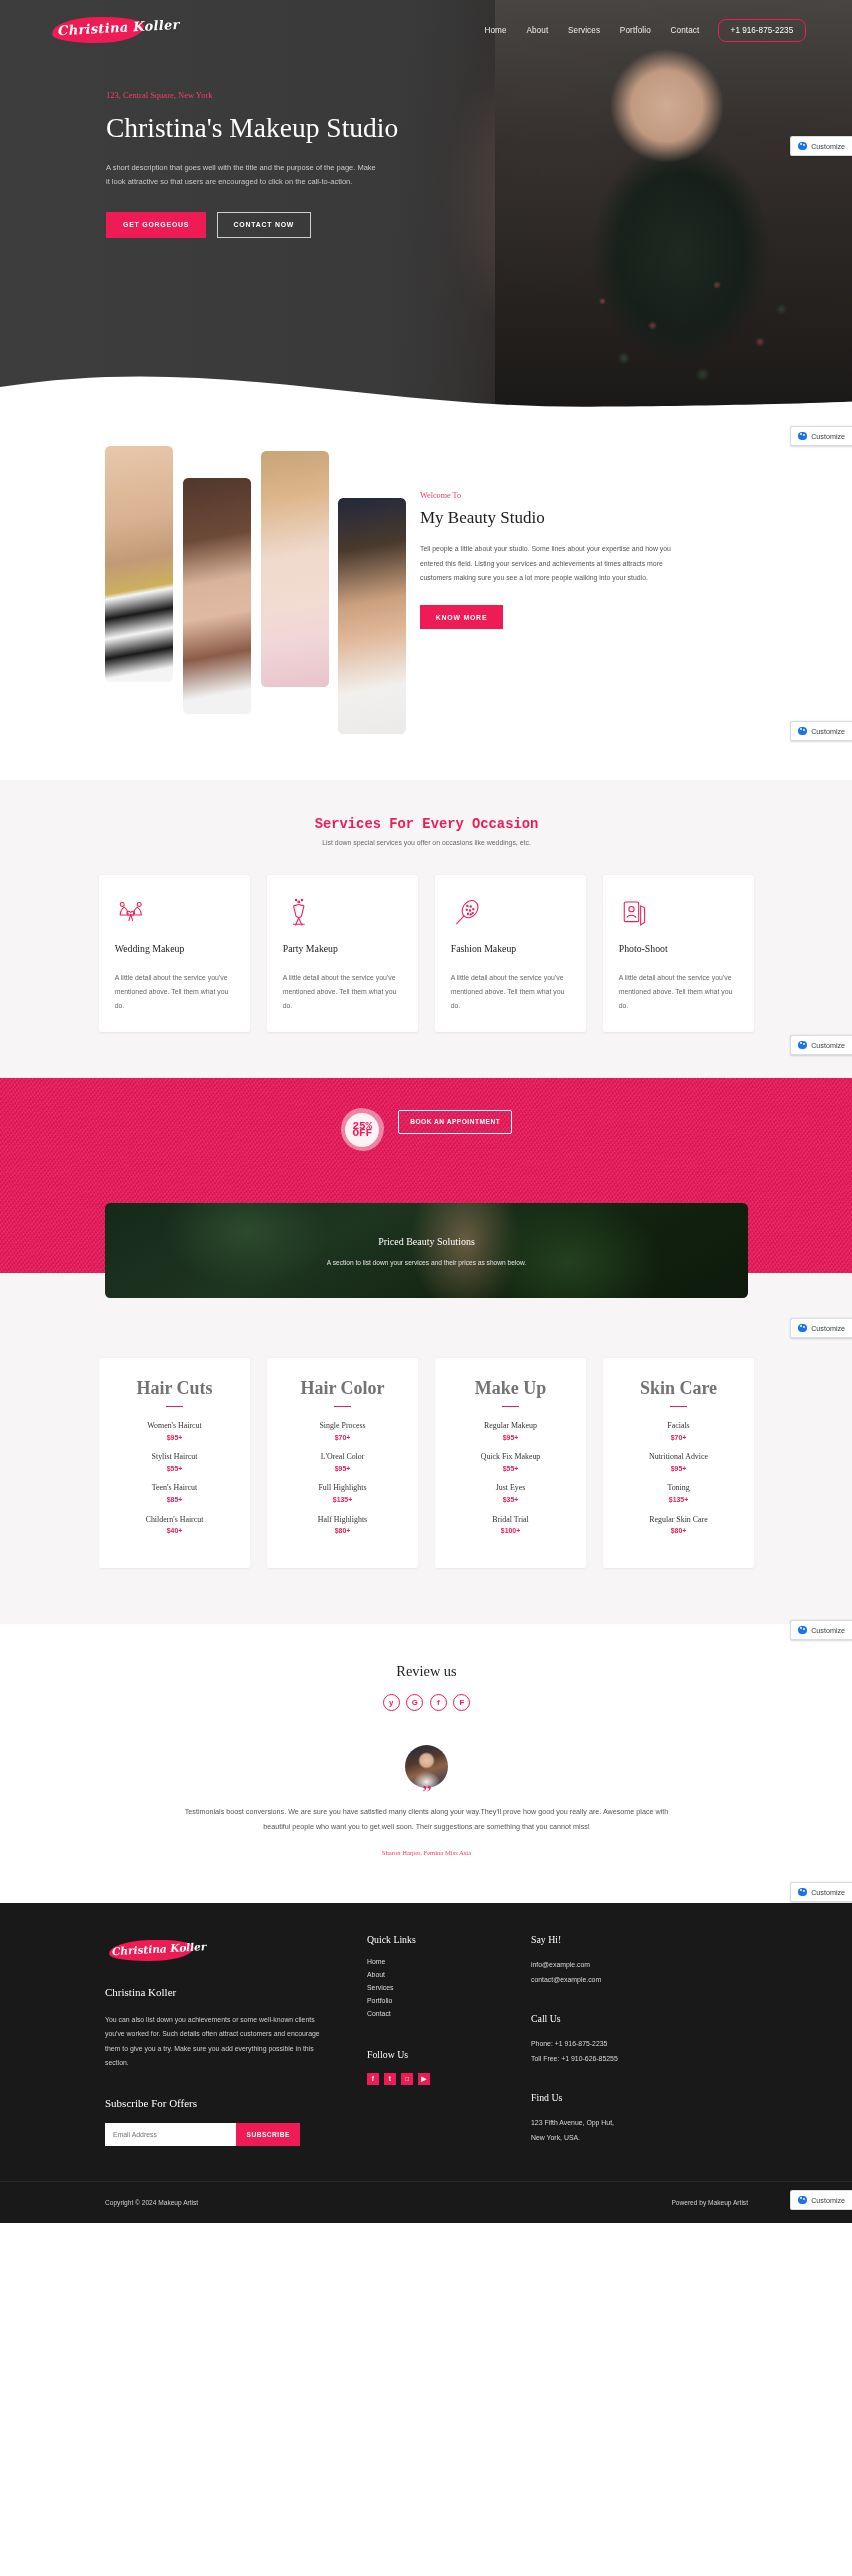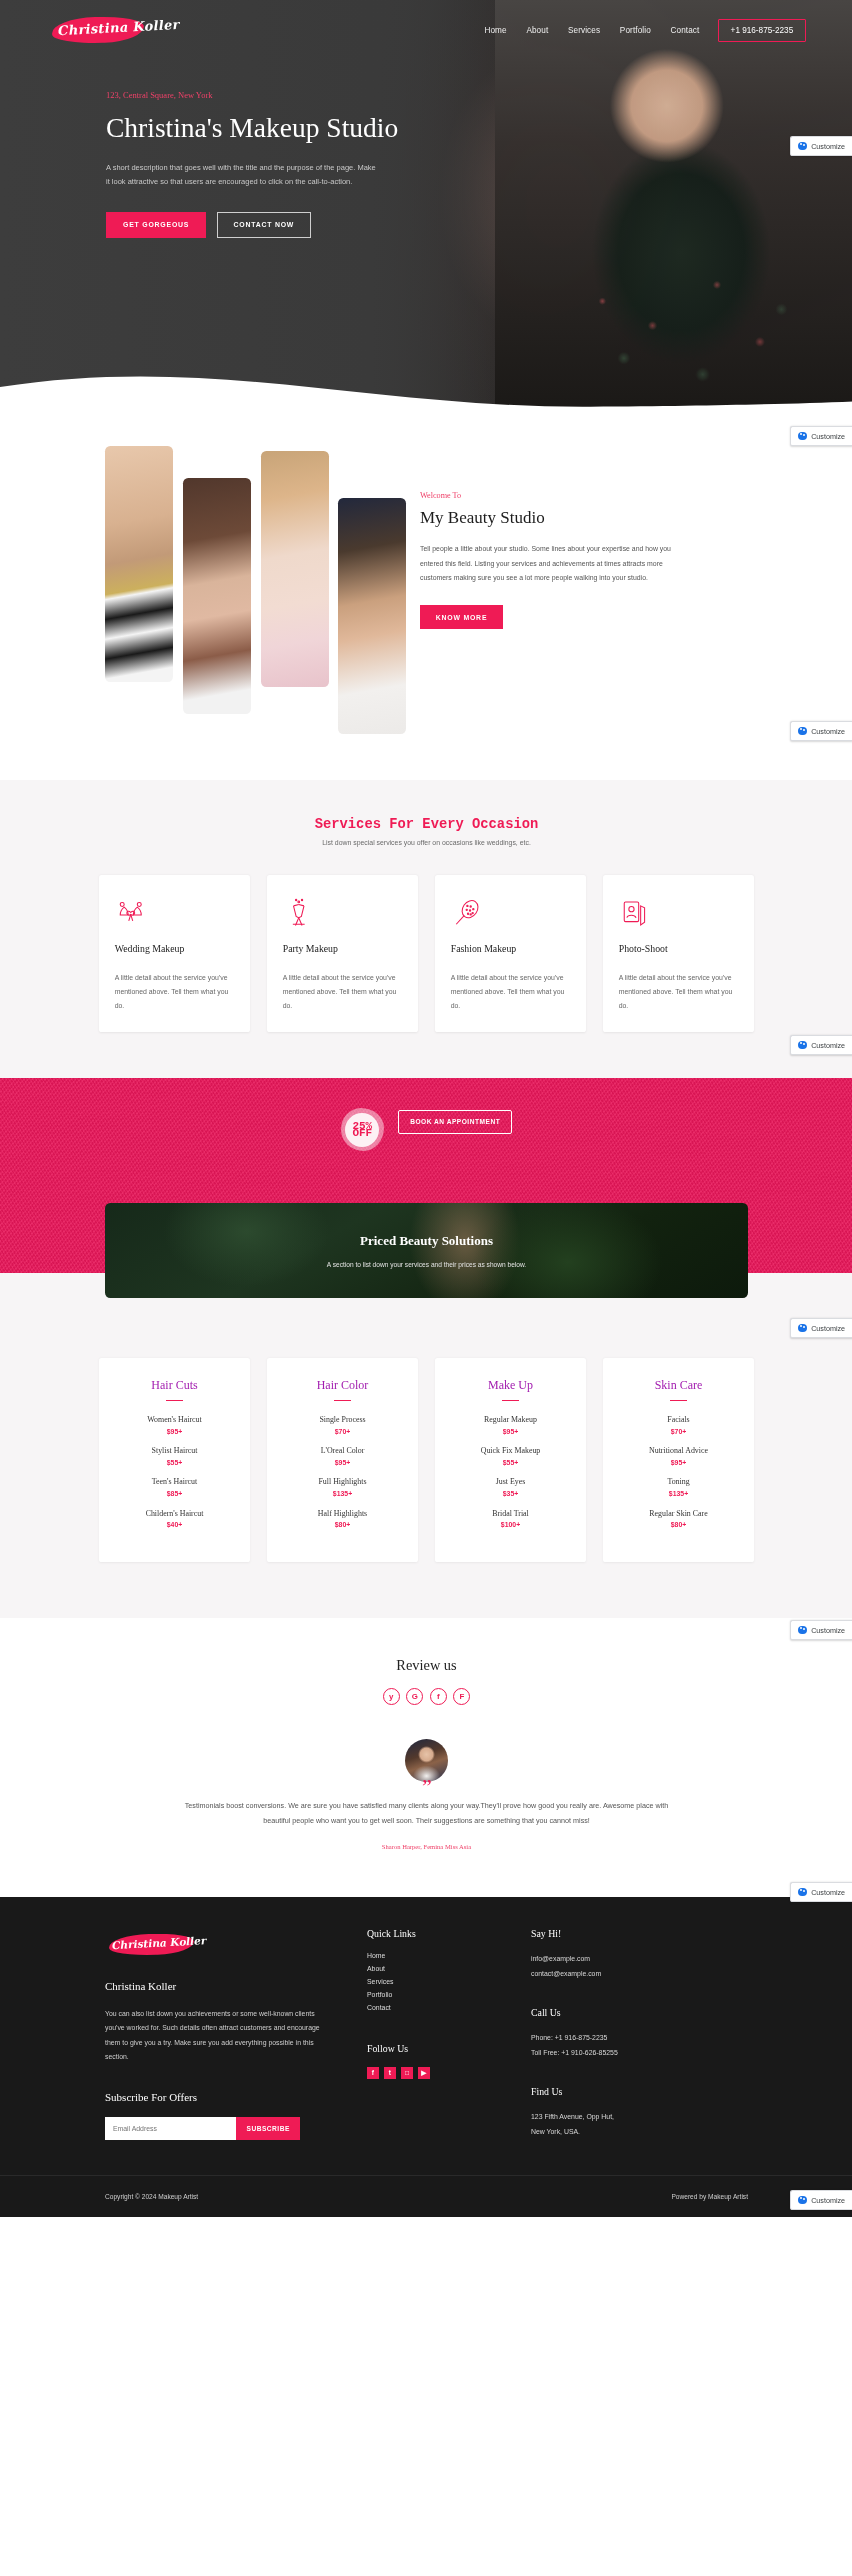--- a/index.html
+++ b/index.html
@@ -73,21 +73,21 @@
   .nav-spacer { flex:1; }
   .nav-links { display:flex; gap:19.7px; align-items:center; }
   .nav-links a {
     color:#efefef; font-size:8.2px; text-decoration:none;
     font-family:"Liberation Sans", sans-serif; letter-spacing:0.1px;
   }
   .phone-btn {
     margin-left:18.4px;
     border:0.7px solid #ef1b55;
     color:#fff; font-size:8.2px;
-    padding:5.9px 11.8px; border-radius:1px;
+    padding:5.9px 11.8px; border-radius:8px;
     white-space:nowrap;
   }
 
   .hero-content { position:relative; z-index:10; padding:41px 0 0 106px; width:407px; }
   .hero-addr { color:#ef4169; font-size:8.5px; font-family:"Liberation Serif",serif; margin-bottom:11.8px; }
   .hero-title {
     font-family:"Liberation Serif", serif;
     font-size:27.5px; color:#fff; font-weight:400; margin-bottom:17px;
   }
   .hero-desc { color:#c9c9c9; font-size:7.5px; line-height:1.95; width:275px; margin-bottom:22px; }
@@ -171,28 +171,28 @@
     position:absolute; left:105px; right:105px; top:125px; height:95px;
     border-radius:5.2px; overflow:hidden;
     background:
       radial-gradient(ellipse 118px 79px at 22% 30%, #2c4a2e 0%, rgba(26,40,26,0) 70%),
       radial-gradient(ellipse 131px 92px at 72% 62%, #23401f 0%, rgba(20,34,18,0) 72%),
       radial-gradient(ellipse 79px 105px at 56% 40%, rgba(170,130,100,.55) 0%, rgba(120,90,70,0) 70%),
       linear-gradient(150deg,#16291a 0%,#1e3520 35%,#12220f 70%,#0d1a0c 100%);
     display:flex;flex-direction:column;align-items:center;justify-content:center;
     z-index:4;
   }
-  .price-hero-h { font-family:"Liberation Serif",serif; font-size:13px; color:#fff; margin-bottom:11.8px; font-weight:700; }
+  .price-hero-h { font-family:"Liberation Serif",serif; font-size:10px; color:#fff; margin-bottom:11.8px; font-weight:400; }
   .price-hero-p { font-size:6.6px; color:#e3e3e3; }
 
   
   .pricing { background:#f7f5f6; padding:85px 0 56px 0; }
   .pcards { display:flex; justify-content:center; gap:17px; }
   .pcard { width:151px; background:#fff; border-radius:2.6px; padding:19.7px 13px 22px 13px; text-align:center; box-shadow:0 0.7px 2.6px rgba(0,0,0,.06); }
-  .pcard-h { font-family:"Liberation Serif",serif; font-size:12px; color:#a21caf; font-weight:400; margin-bottom:6.6px; }
+  .pcard-h { font-family:"Liberation Serif",serif; font-size:18px; color:#737373; font-weight:700; margin-bottom:6.6px; }
   .pdash { width:17px; height:1.3px; background:#ef1b55; margin:0 auto 14.4px auto; }
   .pitem { margin-bottom:11.8px; }
   .pitem-n { font-family:"Liberation Serif",serif; font-size:7.9px; color:#333; margin-bottom:3.3px; }
   .pitem-p { font-size:6.9px; color:#ef1b55; font-weight:bold; }
 
   
   .review { background:#fff; padding:39px 0 47px 0; text-align:center; }
   .review-h { font-family:"Liberation Serif",serif; font-size:14.4px; color:#222; margin-bottom:14.4px; font-weight:400; }
   .rsocials { display:flex; justify-content:center; gap:6.6px; margin-bottom:34px; }
   .rcircle { width:17px;height:17px;border-radius:50%;border:0.7px solid #ef1b55;color:#ef1b55;display:flex;align-items:center;justify-content:center;font-size:7.9px;font-weight:bold;cursor:pointer;}

